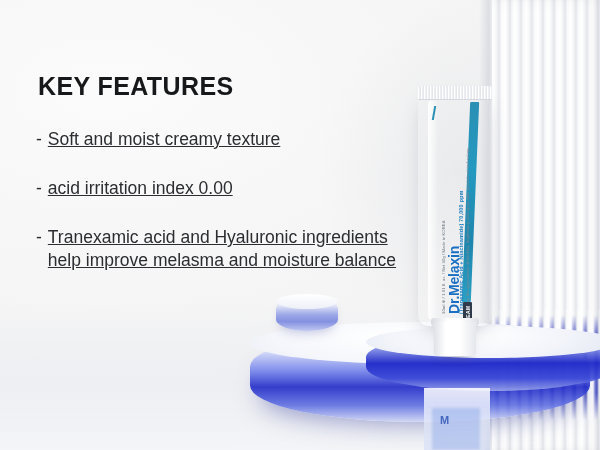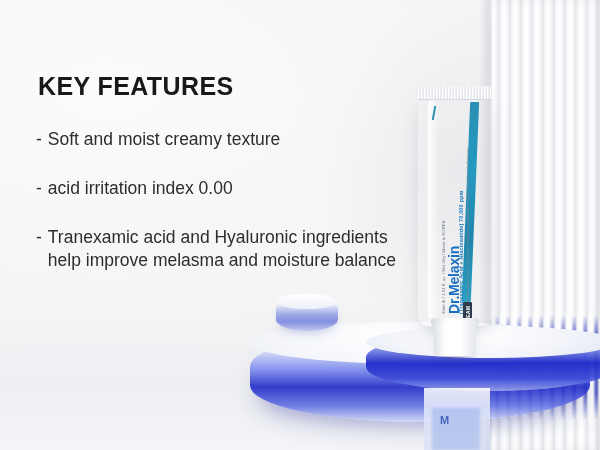--- a/index.html
+++ b/index.html
@@ -320,21 +320,21 @@
     color: #2c2d30;
     font-size: 17.5px;
     font-weight: 300;
     line-height: 23px;
     margin-bottom: 26px;
   }
   .dash {
     margin-right: 6px;
     flex: 0 0 auto;
   }
-  .ftext { flex: 1 1 auto; }
+  .ftext { flex: 1 1 auto; text-decoration: underline; }
 </style>
 </head>
 <body>
 
 <div id="scene">
 
   <div class="bg-base"></div>
   <div class="bg-soft-shadow"></div>
   <div class="bg-floor"></div>
 

